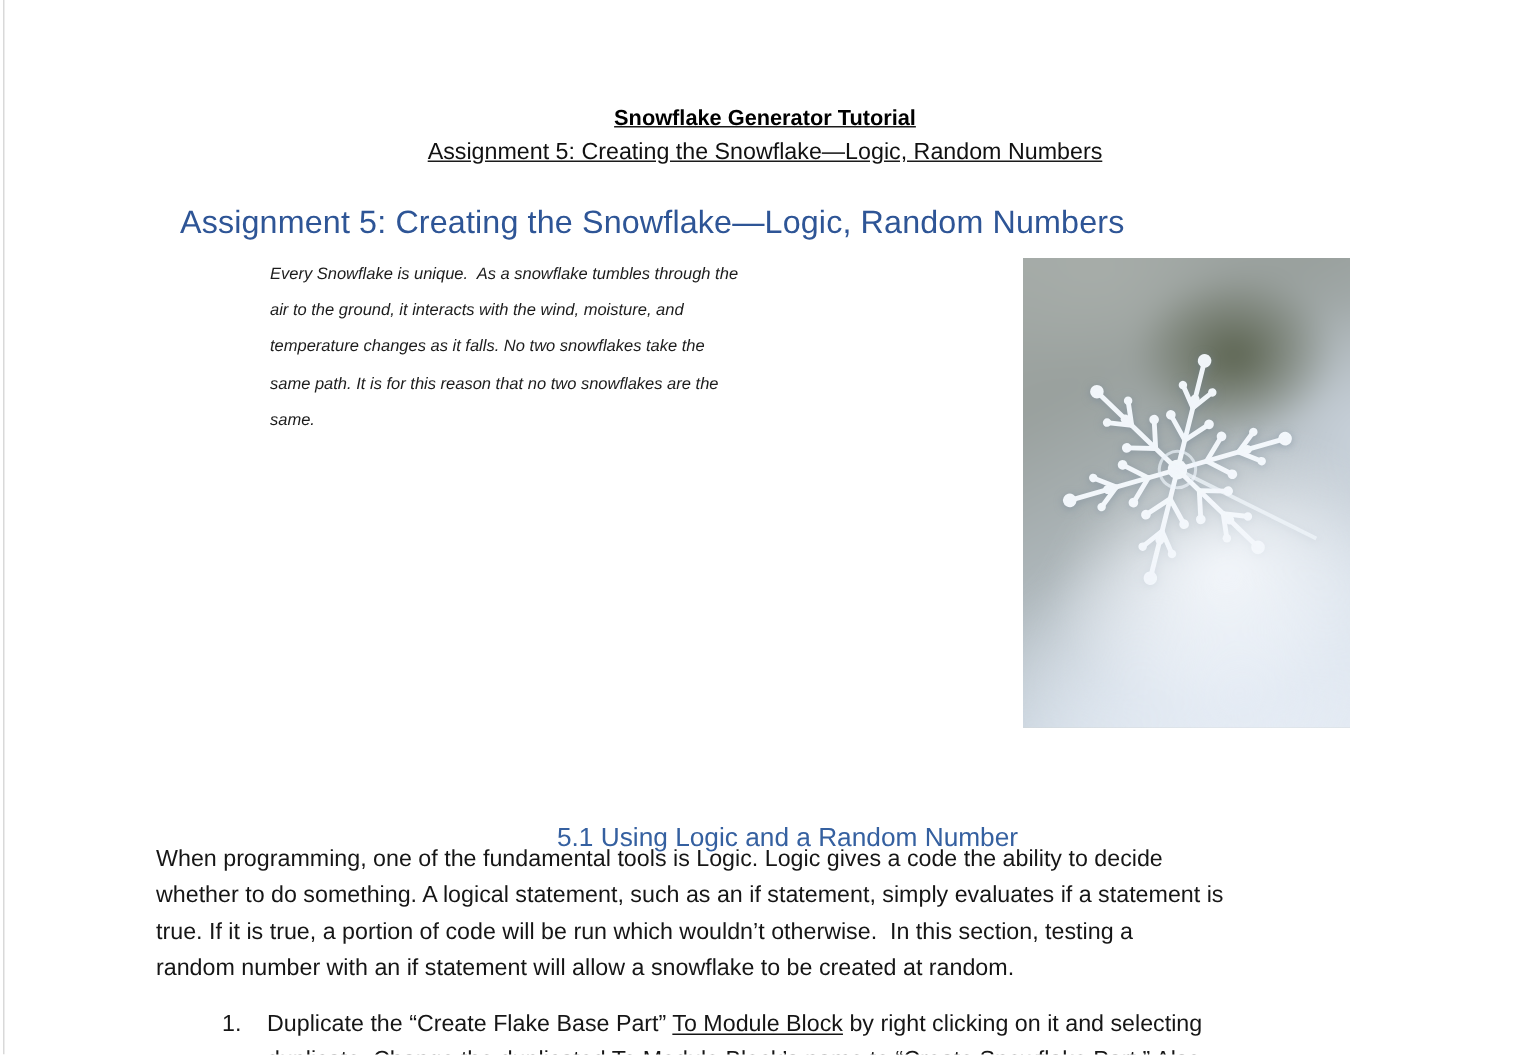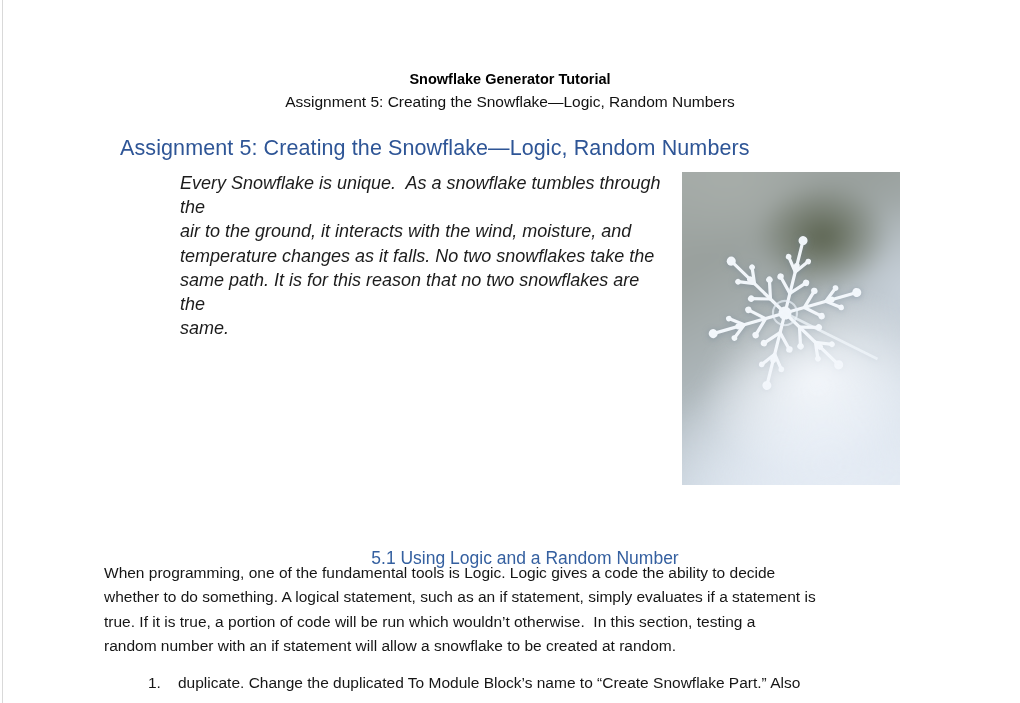--- a/index.html
+++ b/index.html
@@ -2,32 +2,32 @@
 <html style="--heading1: #2E5596; --heading2: #3560A0; --body-text: #1B1B1B;"><head>
 <meta charset="utf-8">
 <style>
   html,body{margin:0;padding:0;}
   body{
     width:1020px;height:703px;background:#ffffff;overflow:hidden;position:relative;
     font-family:"Liberation Sans",sans-serif;color:var(--body-text,#1b1b1b);
   }
   .page-edge{position:absolute;left:2px;top:0;width:1px;height:703px;background:#d9d9d9;}
 
-  .doc-header{position:absolute;top:71px;left:0;width:1020px;text-align:center;}
+  .doc-header{position:absolute;top:71px;left:0;width:1020px;text-align:center;text-decoration:underline;}
   .doc-header .t1{font-weight:bold;font-size:14.5px;color:#000;}
   .doc-header .t2{font-size:15.5px;color:#111;margin-top:6px;}
 
   .h1{
     position:absolute;left:120px;top:136px;width:860px;margin:0;
     font-size:21.5px;font-weight:400;color:var(--heading1,#2E5596);letter-spacing:.1px;
   }
 
   .intro{position:absolute;left:180px;top:171px;width:488px;}
   .intro p{
-    margin:0 0 14px 0;font-style:italic;font-size:18px;line-height:24.2px;
+    margin:0 0 14px 0;font-style:italic;font-size:11px;line-height:24.2px;
     color:#1c1c1c;white-space:pre-line;
   }
 
   .photo{
     position:absolute;left:682px;top:172px;width:218px;height:313px;margin:0;
     overflow:hidden;background:#aab1b0;
   }
   .photo .bg{
     position:absolute;inset:-26px;filter:blur(9px);
     background:
@@ -122,16 +122,17 @@
 
 <div class="body-par">When programming, one of the fundamental tools is Logic. Logic gives a code the ability to decide
 whether to do something. A logical statement, such as an if statement, simply evaluates if a statement is
 true. If it is true, a portion of code will be run which wouldn’t otherwise.&nbsp; In this section, testing a
 random number with an if statement will allow a snowflake to be created at random.</div>
 
 <div class="num-list">
   <div class="row">
     <div class="num">1.</div>
     <div class="txt">
+      <div><span>Duplicate the “Create Flake Base Part” </span><span class="underlined">To Module Block</span><span> by right clicking on it and selecting</span></div>
       <div>duplicate. Change the duplicated To Module Block’s name to “Create Snowflake Part.” Also</div>
     </div>
   </div>
 </div>
 
 </body></html>

